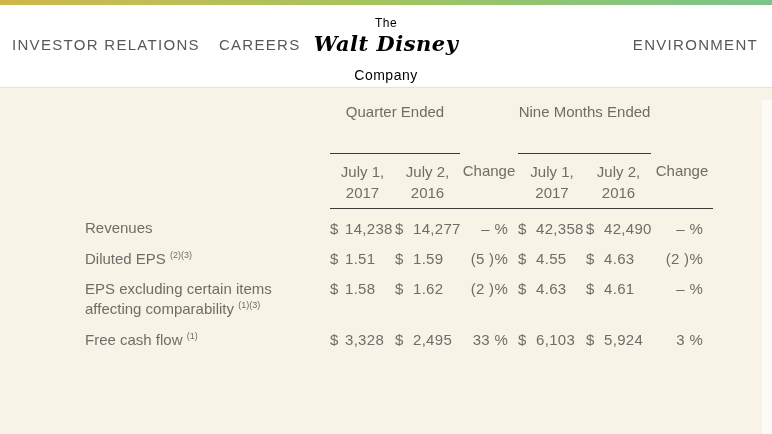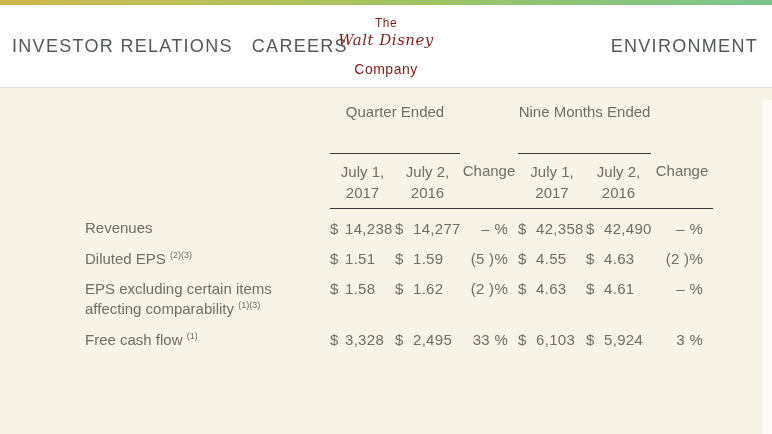--- a/index.html
+++ b/index.html
@@ -20,32 +20,32 @@
     background:linear-gradient(90deg,var(--gradient-left) 0%,#c2bd54 18%,var(--gradient-mid) 48%,#8cc478 76%,var(--gradient-right) 100%);
   }
   
   .nav{
     position:relative;height:83px;background:var(--nav-bg);
     border-bottom:1px solid var(--nav-border);
   }
   .nav-left{position:absolute;left:12px;top:31px;display:flex;gap:19px;}
   .nav-right{position:absolute;right:14px;top:31px;display:flex;gap:10px;}
   .nav-link{
-    font-size:18px;letter-spacing:1.3px;color:var(--nav-text);
+    font-size:15px;letter-spacing:1.3px;color:var(--nav-text);
     white-space:nowrap;cursor:pointer;
   }
   .clipped{position:absolute;left:-10px;top:31px;font-size:15px;color:var(--nav-text);}
   .logo{
     position:absolute;left:50%;top:12px;transform:translateX(-50%);
-    text-align:center;color:#7f1d1d;cursor:pointer;line-height:1.1;
+    text-align:center;color:#000000;cursor:pointer;line-height:1.1;
   }
   .logo-the{font-size:12px;letter-spacing:0.5px;}
   .logo-script{
     font-family:"DejaVu Serif","Liberation Serif",serif;
-    font-style:italic;font-weight:normal;font-size:15px;letter-spacing:0.5px;
+    font-style:italic;font-weight:bold;font-size:21px;letter-spacing:0.5px;
     margin-top:2px;
   }
   .logo-company{font-size:14px;letter-spacing:0.5px;margin-top:13px;}
   
   .content{position:relative;height:345px;background:var(--page-bg);}
   .right-strip{position:absolute;right:0;top:0;width:10px;height:100%;background:#fcfbf8;}
   table{
     border-collapse:collapse;table-layout:fixed;
     margin:12px 0 0 85px;width:620px;
     color:var(--table-text);font-size:15px;

